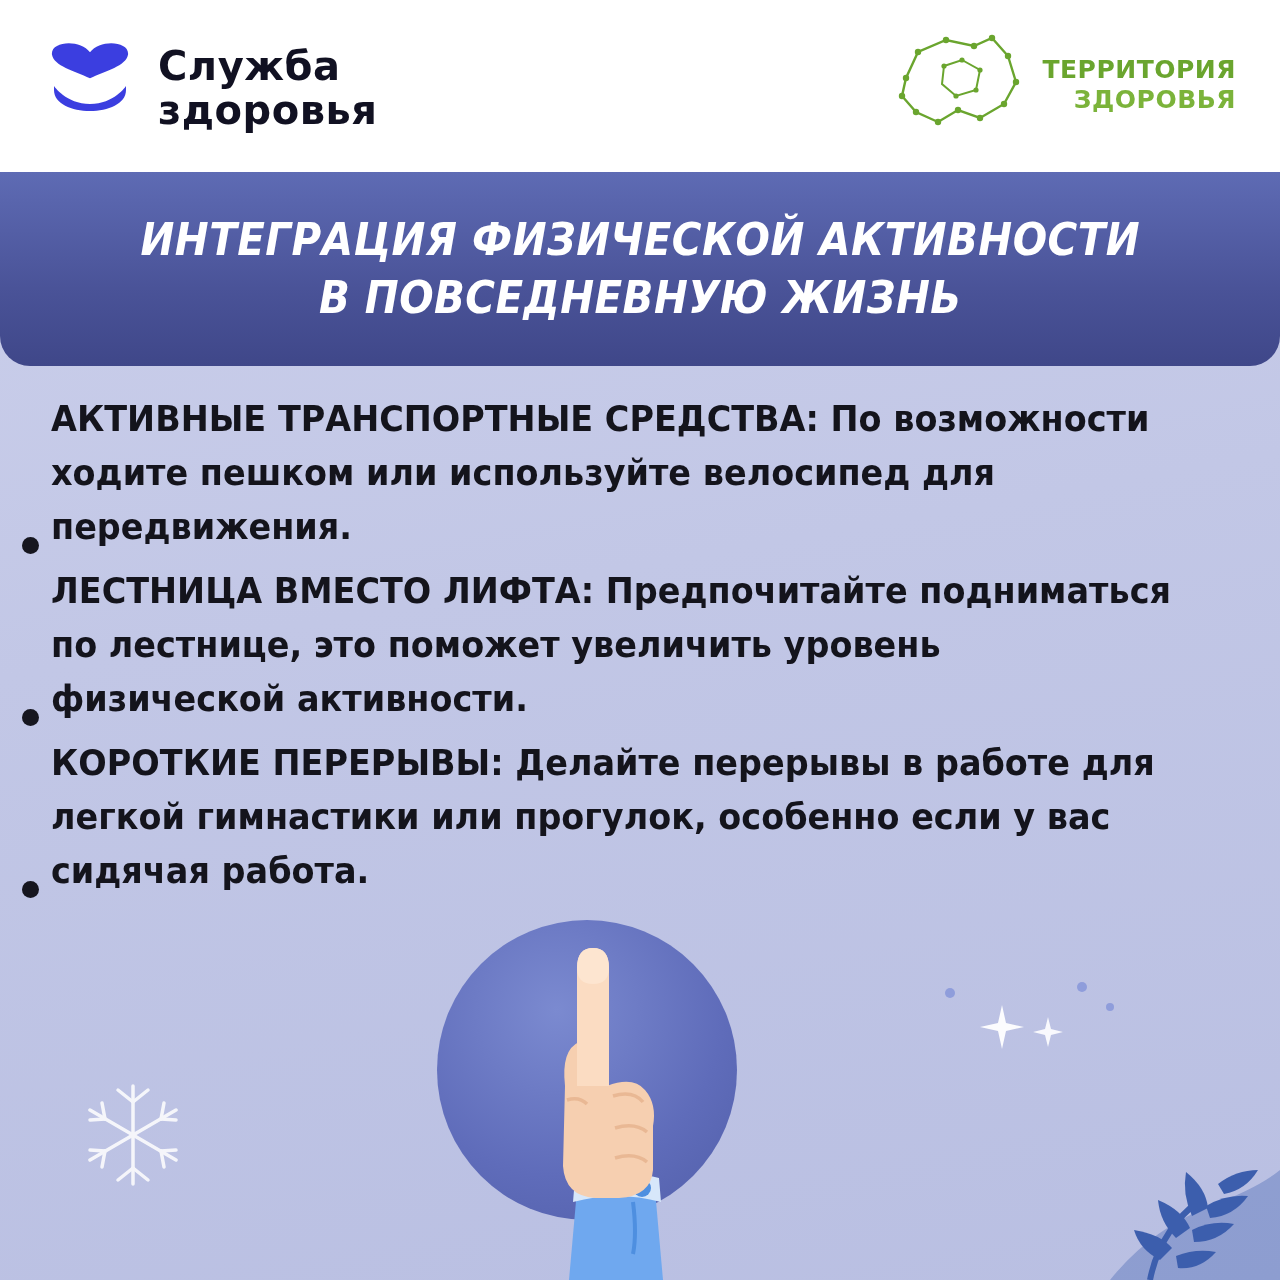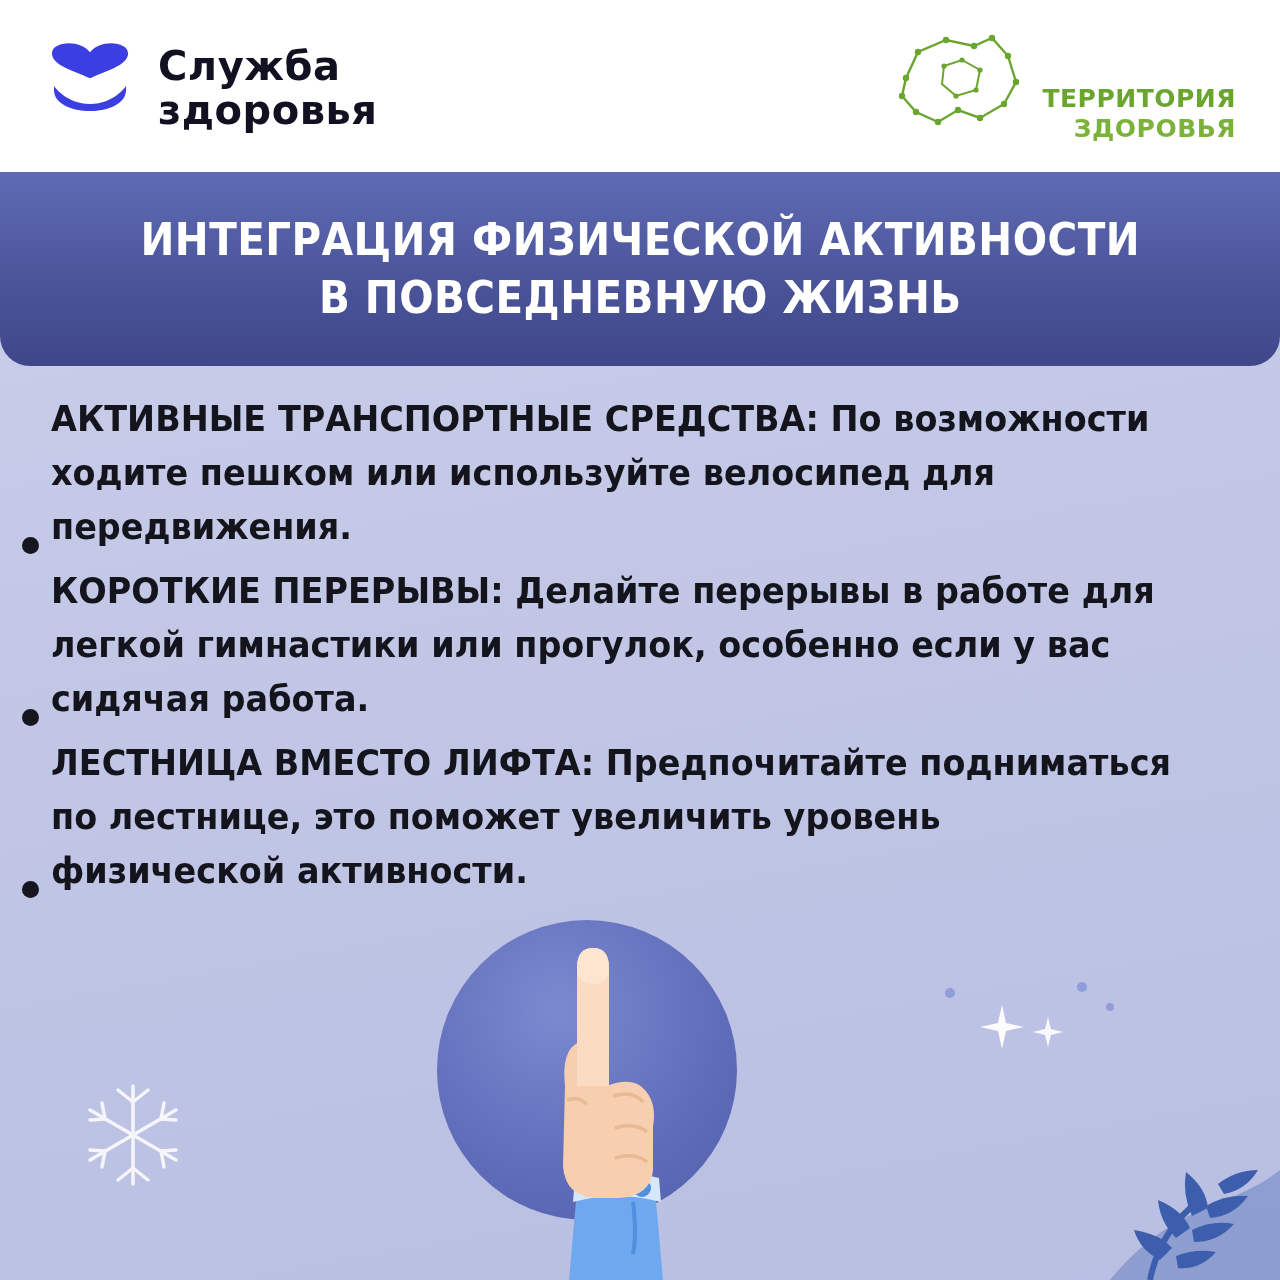--- a/index.html
+++ b/index.html
@@ -50,21 +50,21 @@
     color: #111122;
     letter-spacing: 0.5px;
     white-space: pre-line;
   }
 
   .region-logo {
     position: absolute;
     top: 26px;
     right: 44px;
     display: flex;
-    align-items: flex-end;
+    align-items: center;
     gap: 14px;
   }
   .region-map {
     width: 140px;
     height: 118px;
   }
   .region-text {
     text-align: right;
     font-family: "DejaVu Sans", sans-serif;
     font-weight: bold;
@@ -81,20 +81,21 @@
     top: 172px;
     left: 0;
     width: 1280px;
     height: 194px;
     background: linear-gradient(180deg, #5e6bb4 0%, #4a5398 60%, #3f4789 100%);
     border-bottom-left-radius: 30px;
     border-bottom-right-radius: 30px;
     display: flex;
     align-items: center;
     justify-content: center;
+    font-style: italic;
   }
   .title-text {
     color: #ffffff;
     text-align: center;
     font-family: "DejaVu Sans", sans-serif;
     font-weight: bold;
     font-size: 44px;
     line-height: 58px;
     letter-spacing: 0.5px;
     white-space: pre-line;
@@ -213,25 +214,25 @@
 В ПОВСЕДНЕВНУЮ ЖИЗНЬ</div>
   </div>
 
   <div class="bullets">
     <div class="bullet">
       <div class="dot"></div>
       <div class="btext">АКТИВНЫЕ ТРАНСПОРТНЫЕ СРЕДСТВА: По возможности ходите пешком или используйте велосипед для передвижения.</div>
     </div>
     <div class="bullet">
       <div class="dot"></div>
-      <div class="btext">КОРОТКИЕ ПЕРЕРЫВЫ: Делайте перерывы в работе для легкой гимнастики или прогулок, особенно если у вас сидячая работа.</div>
+      <div class="btext">ЛЕСТНИЦА ВМЕСТО ЛИФТА: Предпочитайте подниматься по лестнице, это поможет увеличить уровень физической активности.</div>
     </div>
     <div class="bullet">
       <div class="dot"></div>
-      <div class="btext">ЛЕСТНИЦА ВМЕСТО ЛИФТА: Предпочитайте подниматься по лестнице, это поможет увеличить уровень физической активности.</div>
+      <div class="btext">КОРОТКИЕ ПЕРЕРЫВЫ: Делайте перерывы в работе для легкой гимнастики или прогулок, особенно если у вас сидячая работа.</div>
     </div>
   </div>
 
   <div class="hand-circle"></div>
 
   <div class="hand-art">
     <svg viewBox="0 0 320 390" width="320" height="390" aria-hidden="true">
 
       <path d="M140 300 L218 300 L226 390 L132 390 Z" fill="#6fa8ef"></path>
       <path d="M138 288 Q180 276 222 288 L224 312 Q180 300 136 312 Z" fill="#d7e7fa"></path>

